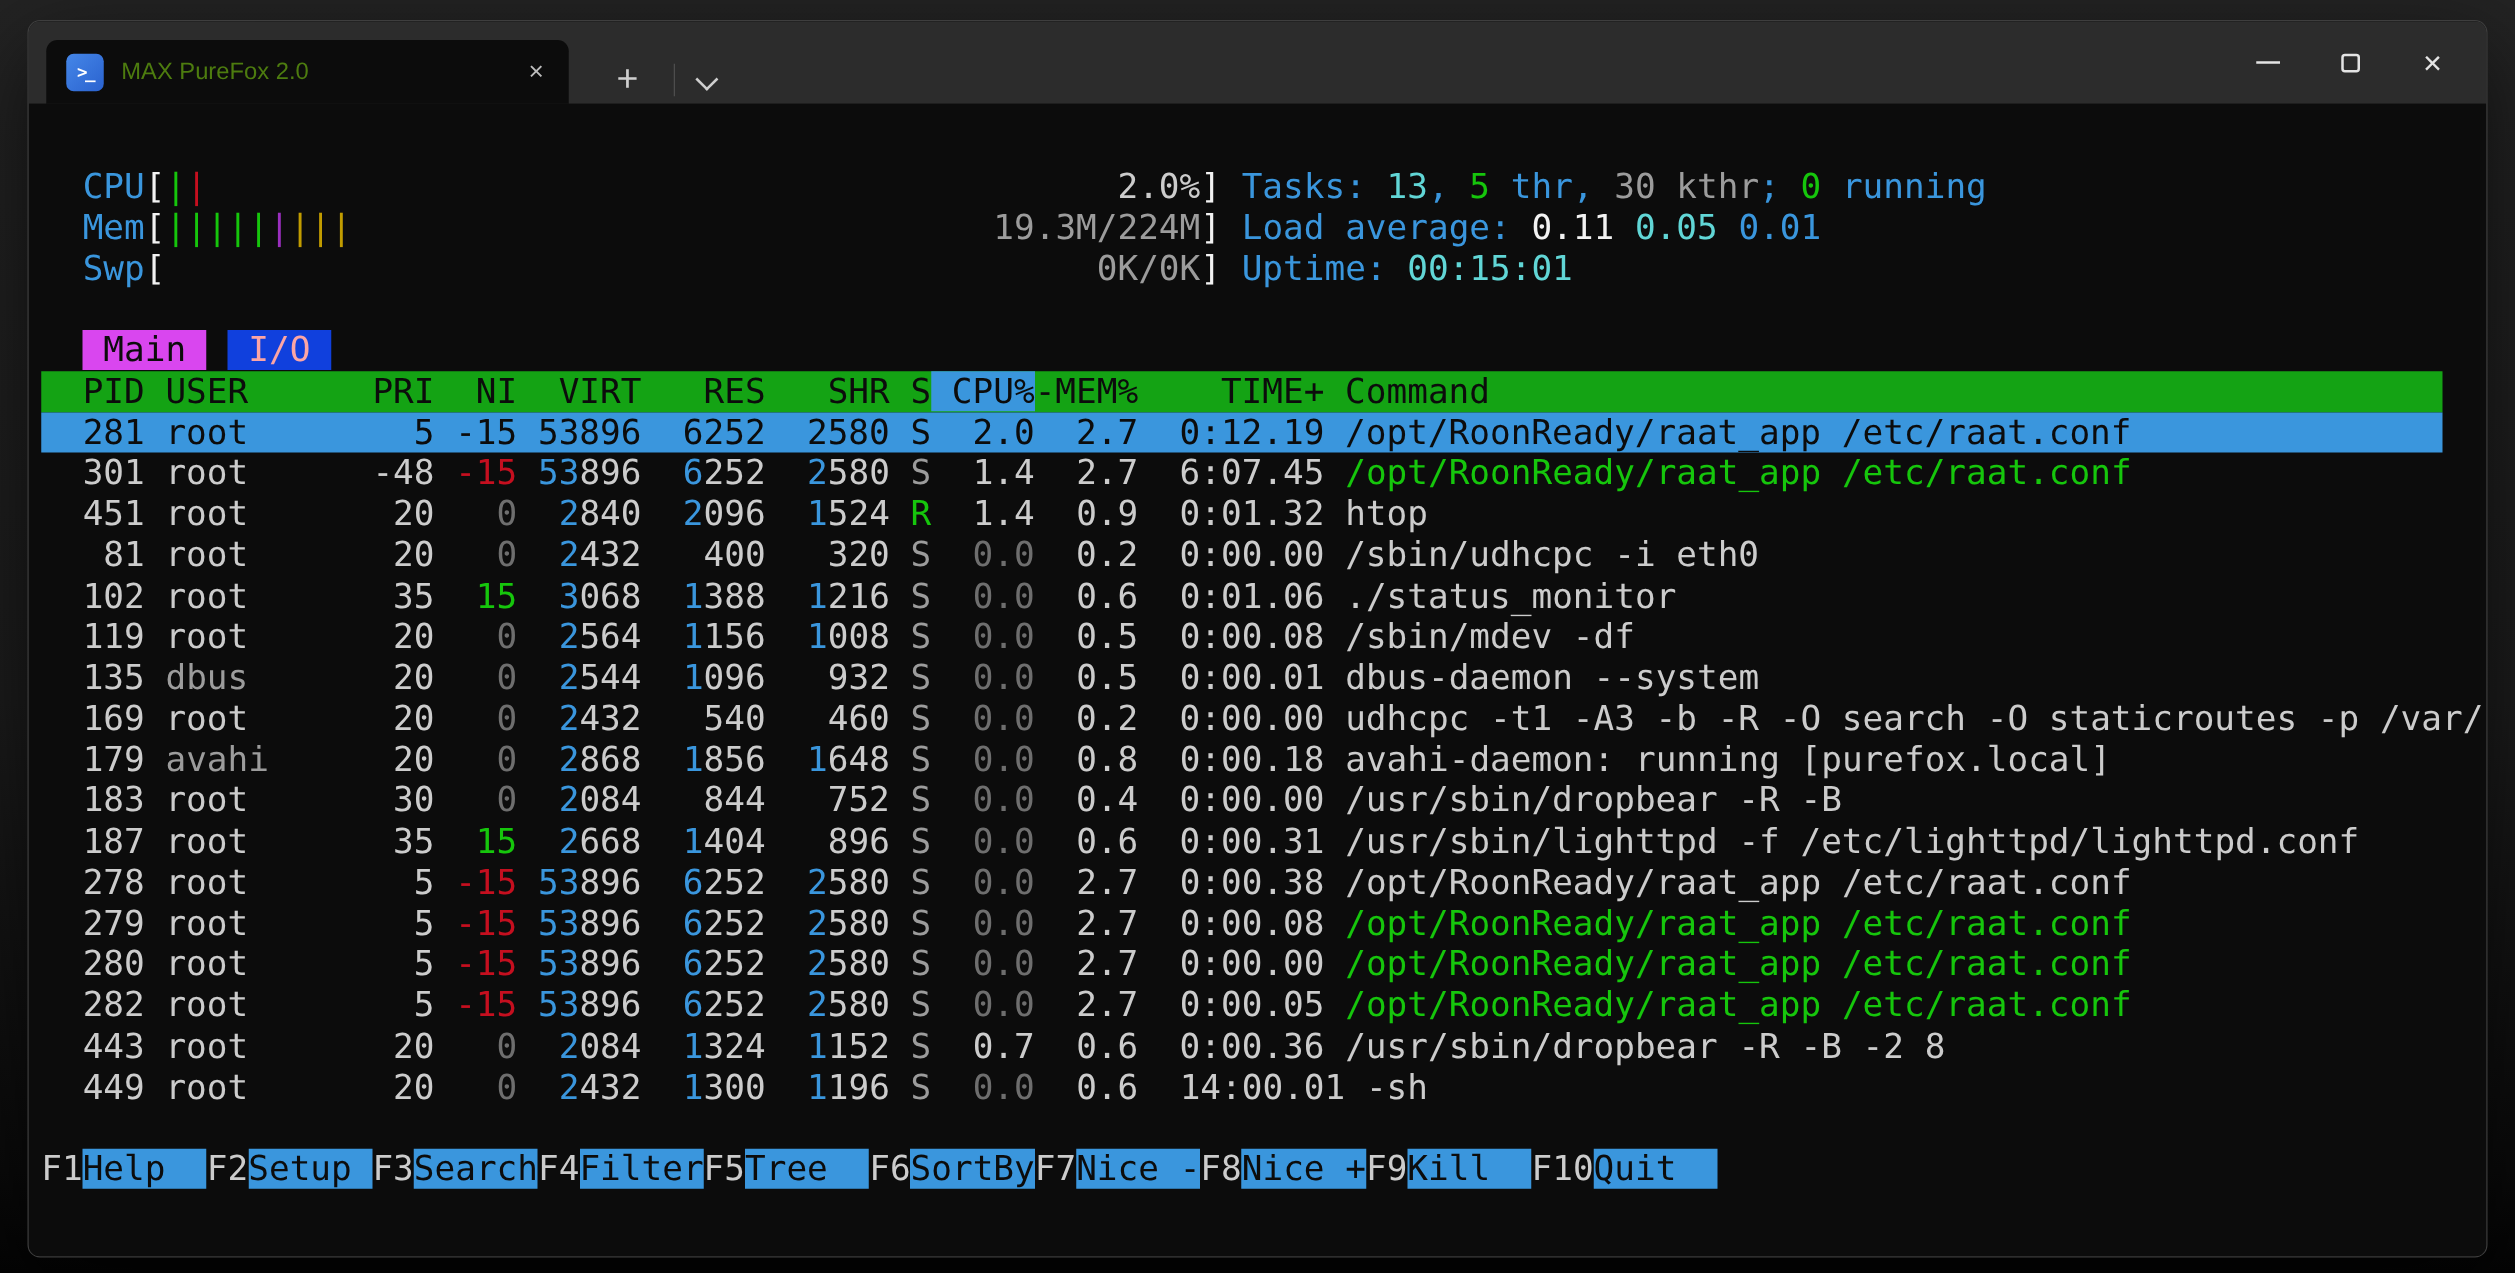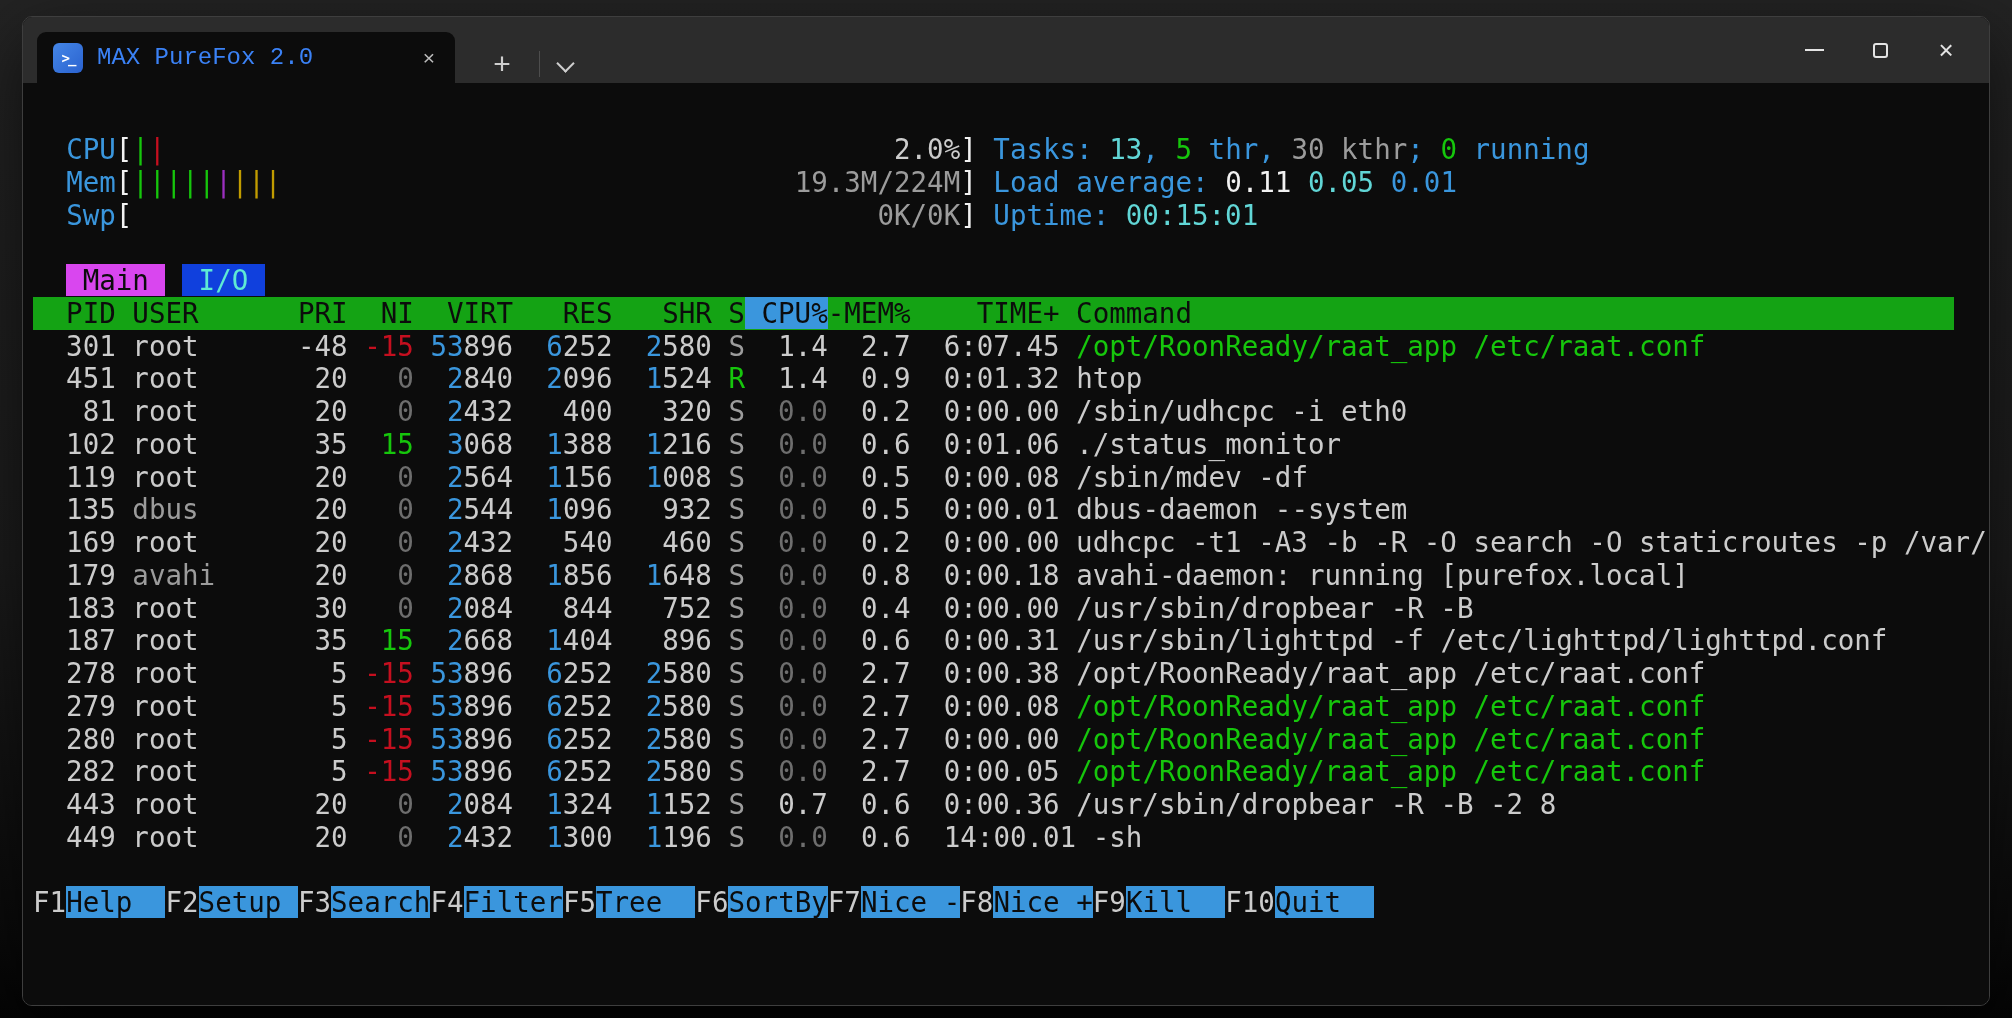--- a/index.html
+++ b/index.html
@@ -8,21 +8,21 @@
          font-family:"Liberation Sans",sans-serif;}
   .window{position:absolute;left:22px;top:16px;width:1966px;height:988px;
           background:#0C0C0C;border:1px solid #3E3E3E;border-radius:10px;overflow:hidden;
           box-shadow:0 24px 70px rgba(0,0,0,.6);}
   .titlebar{position:absolute;left:0;top:0;right:0;height:66px;background:#2C2C2C;}
   .tab{position:absolute;left:14px;top:15px;width:418px;height:51px;background:#0C0C0C;
        border-radius:9px 9px 0 0;display:flex;align-items:center;padding:0 10px 0 16px;box-sizing:border-box;}
   .tabicon{width:30px;height:30px;border-radius:6px;background:linear-gradient(135deg,#4587e8,#2a62cf);
            color:#fff;font-weight:bold;font-size:14px;display:flex;align-items:center;justify-content:center;
            font-family:"DejaVu Sans Mono",monospace;letter-spacing:-2px;flex:none;}
-  .tabtitle{flex:1;margin-left:14px;color:#3b82f6;font-size:24px;white-space:nowrap;overflow:hidden;font-family:Liberation Mono, monospace;}
+  .tabtitle{flex:1;margin-left:14px;color:#4d7c0f;font-size:19px;white-space:nowrap;overflow:hidden;}
   .tabclose{width:32px;height:32px;display:flex;align-items:center;justify-content:center;
             color:#BDBDBD;font-size:21px;border-radius:5px;flex:none;}
   .newtab{position:absolute;left:460px;top:28px;width:38px;height:38px;display:flex;align-items:center;
           justify-content:center;color:#CFCFCF;font-size:30px;font-weight:200;}
   .tabdivider{position:absolute;left:516px;top:34px;width:1px;height:26px;background:#4D4D4D;}
   .chev{position:absolute;left:536px;top:40px;width:11px;height:11px;border-right:2px solid #CFCFCF;
         border-bottom:2px solid #CFCFCF;transform:rotate(45deg);}
   .caption{position:absolute;right:10px;top:2px;height:62px;display:flex;}
   .cap-btn{width:66px;height:62px;display:flex;align-items:center;justify-content:center;}
   .glyph-min{width:19px;height:2px;background:#E4E4E4;}
@@ -33,21 +33,21 @@
         padding:50px 0 0 10px;font-family:"DejaVu Sans Mono",monospace;font-size:27.5px;
         color:#CCCCCC;text-align:right;}
   .tl{height:32.75px;line-height:32.75px;white-space:pre;width:max-content;min-width:20px;}
   .dim{color:#6E6E6E;} .gry{color:#9C9C9C;} .wht{color:#F2F2F2;}
   .cyn{color:#3A96DD;} .bcy{color:#61D6D6;} .grn{color:#16C60C;}
   .red{color:#C50F1F;} .mag{color:#9B2FBF;} .yel{color:#C19C00;}
   .sel{background:#3A96DD;color:#0C0C0C;}
   .hdr{background:#14A314;color:#0C0C0C;}
   .selcell{background:#3A96DD;}
   .tabm{background:#d946ef;color:#0C0C0C;margin-top:27px;}
-  .tabi{background:#1040DD;color:#5eead4;}
+  .tabi{background:#1040DD;color:#fca5a5;}
   .fl{background:#3A96DD;color:#0C0C0C;}
   .fk{color:#CCCCCC;}
 </style>
 </head>
 <body>
 
 <div class="stage">
   <div class="window">
     <div class="titlebar">
       <div class="tab">
@@ -70,20 +70,21 @@
         </div>
       </div>
     </div>
     <div class="term">
         <div class="tl"><span>  </span><span class="cyn">CPU</span><span class="wht">[</span><span class="grn">|</span><span class="red">|</span><span>                                            </span><span>2.0%</span><span class="wht">]</span><span> </span><span class="cyn">Tasks: </span><span class="bcy">13</span><span class="cyn">, </span><span class="grn">5</span><span class="cyn"> thr, </span><span class="gry">30 kthr</span><span class="cyn">; </span><span class="grn">0</span><span class="cyn"> running</span></div>
         <div class="tl"><span>  </span><span class="cyn">Mem</span><span class="wht">[</span><span class="grn">|||||</span><span class="mag">|</span><span class="yel">|||</span><span>                               </span><span class="gry">19.3M/224M</span><span class="wht">]</span><span> </span><span class="cyn">Load average: </span><span class="wht">0.11 </span><span class="bcy">0.05 </span><span class="cyn">0.01</span></div>
         <div class="tl"><span>  </span><span class="cyn">Swp</span><span class="wht">[</span><span>                                             </span><span class="gry">0K/0K</span><span class="wht">]</span><span> </span><span class="cyn">Uptime: </span><span class="bcy">00:15:01</span></div>
         <div class="tl"></div>
         <div class="tl"><span>  </span><span class="tabm"> Main </span><span> </span><span class="tabi"> I/O </span></div>
         <div class="tl hdr"><span>  PID USER      PRI  NI  VIRT   RES   SHR S</span><span class="selcell"> CPU%</span><span>-MEM%    TIME+ Command</span><span>                                              </span></div>
+        <div class="tl sel"><span>  281 root        5 -15 53896  6252  2580 S  2.0  2.7  0:12.19 /opt/RoonReady/raat_app /etc/raat.conf               </span></div>
         <div class="tl"><span>  301 root      -48 </span><span class="red">-15</span><span> </span><span class="cyn">53</span><span>896</span><span>  </span><span class="cyn">6</span><span>252</span><span>  </span><span class="cyn">2</span><span>580</span><span> </span><span class="gry">S</span><span>  1.4  2.7  6:07.45 </span><span class="grn">/opt/RoonReady/raat_app /etc/raat.conf</span></div>
         <div class="tl"><span>  451 root       20   </span><span class="dim">0</span><span>  </span><span class="cyn">2</span><span>840</span><span>  </span><span class="cyn">2</span><span>096</span><span>  </span><span class="cyn">1</span><span>524</span><span> </span><span class="grn">R</span><span>  1.4  0.9  0:01.32 htop</span></div>
         <div class="tl"><span>   81 root       20   </span><span class="dim">0</span><span>  </span><span class="cyn">2</span><span>432</span><span>   400   320 </span><span class="gry">S</span><span>  </span><span class="dim">0.0</span><span>  0.2  0:00.00 /sbin/udhcpc -i eth0</span></div>
         <div class="tl"><span>  102 root       35  </span><span class="grn">15</span><span>  </span><span class="cyn">3</span><span>068</span><span>  </span><span class="cyn">1</span><span>388</span><span>  </span><span class="cyn">1</span><span>216</span><span> </span><span class="gry">S</span><span>  </span><span class="dim">0.0</span><span>  0.6  0:01.06 ./status_monitor</span></div>
         <div class="tl"><span>  119 root       20   </span><span class="dim">0</span><span>  </span><span class="cyn">2</span><span>564</span><span>  </span><span class="cyn">1</span><span>156</span><span>  </span><span class="cyn">1</span><span>008</span><span> </span><span class="gry">S</span><span>  </span><span class="dim">0.0</span><span>  0.5  0:00.08 /sbin/mdev -df</span></div>
         <div class="tl"><span>  135 </span><span class="gry">dbus</span><span>       20   </span><span class="dim">0</span><span>  </span><span class="cyn">2</span><span>544</span><span>  </span><span class="cyn">1</span><span>096</span><span>   932 </span><span class="gry">S</span><span>  </span><span class="dim">0.0</span><span>  0.5  0:00.01 dbus-daemon --system</span></div>
         <div class="tl"><span>  169 root       20   </span><span class="dim">0</span><span>  </span><span class="cyn">2</span><span>432</span><span>   540   460 </span><span class="gry">S</span><span>  </span><span class="dim">0.0</span><span>  0.2  0:00.00 udhcpc -t1 -A3 -b -R -O search -O staticroutes -p /var/</span></div>
         <div class="tl"><span>  179 </span><span class="gry">avahi</span><span>      20   </span><span class="dim">0</span><span>  </span><span class="cyn">2</span><span>868</span><span>  </span><span class="cyn">1</span><span>856</span><span>  </span><span class="cyn">1</span><span>648</span><span> </span><span class="gry">S</span><span>  </span><span class="dim">0.0</span><span>  0.8  0:00.18 avahi-daemon: running [purefox.local]</span></div>
         <div class="tl"><span>  183 root       30   </span><span class="dim">0</span><span>  </span><span class="cyn">2</span><span>084</span><span>   844   752 </span><span class="gry">S</span><span>  </span><span class="dim">0.0</span><span>  0.4  0:00.00 /usr/sbin/dropbear -R -B</span></div>
         <div class="tl"><span>  187 root       35  </span><span class="grn">15</span><span>  </span><span class="cyn">2</span><span>668</span><span>  </span><span class="cyn">1</span><span>404</span><span>   896 </span><span class="gry">S</span><span>  </span><span class="dim">0.0</span><span>  0.6  0:00.31 /usr/sbin/lighttpd -f /etc/lighttpd/lighttpd.conf</span></div>

